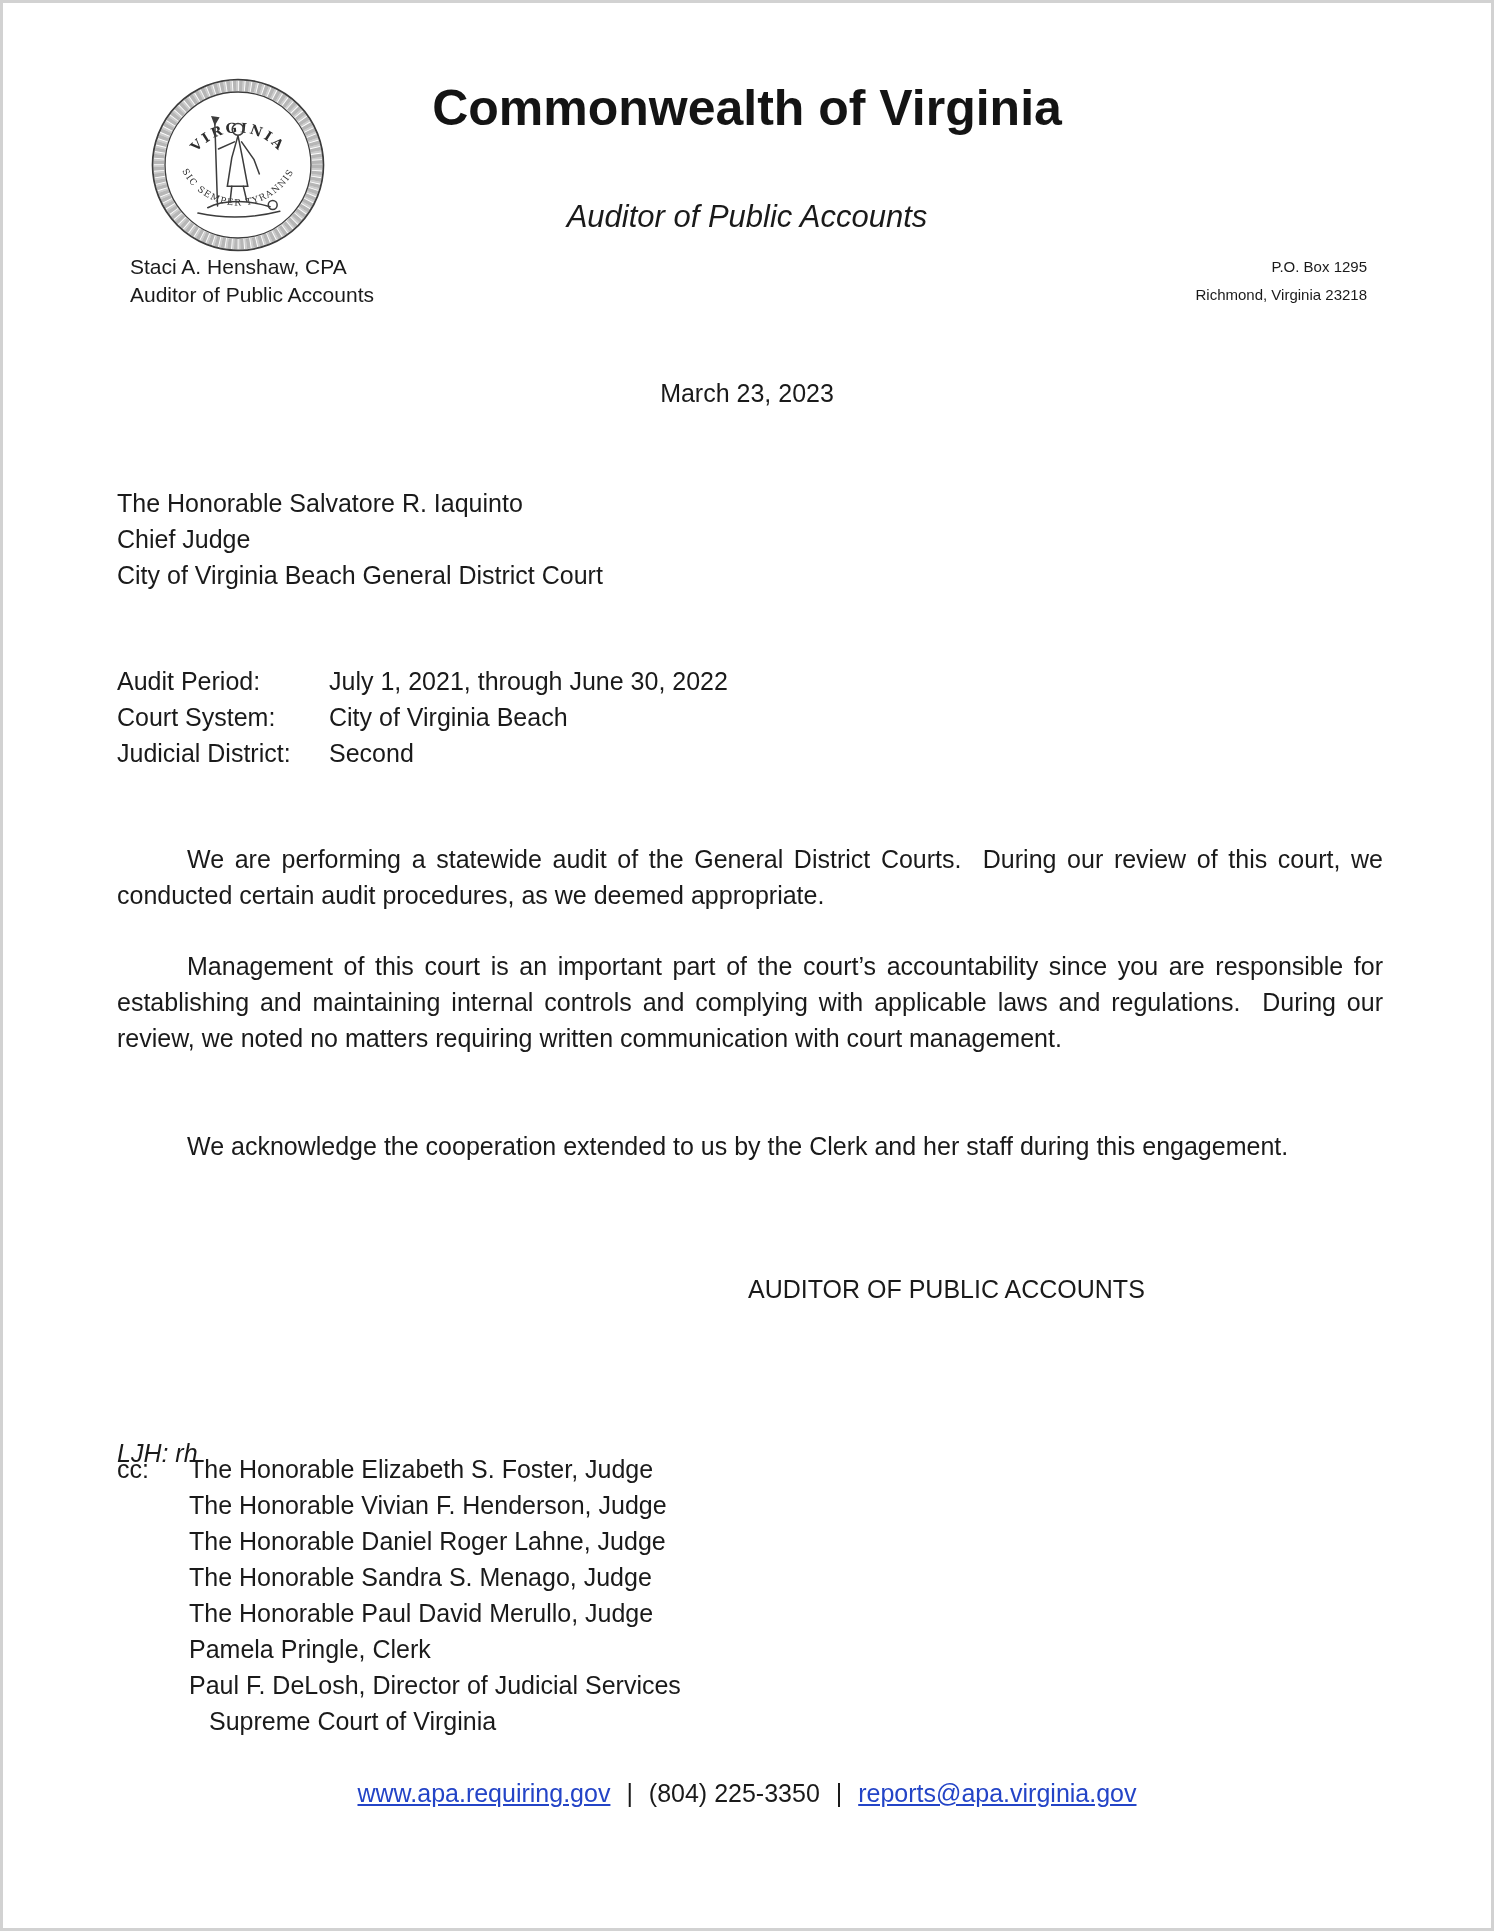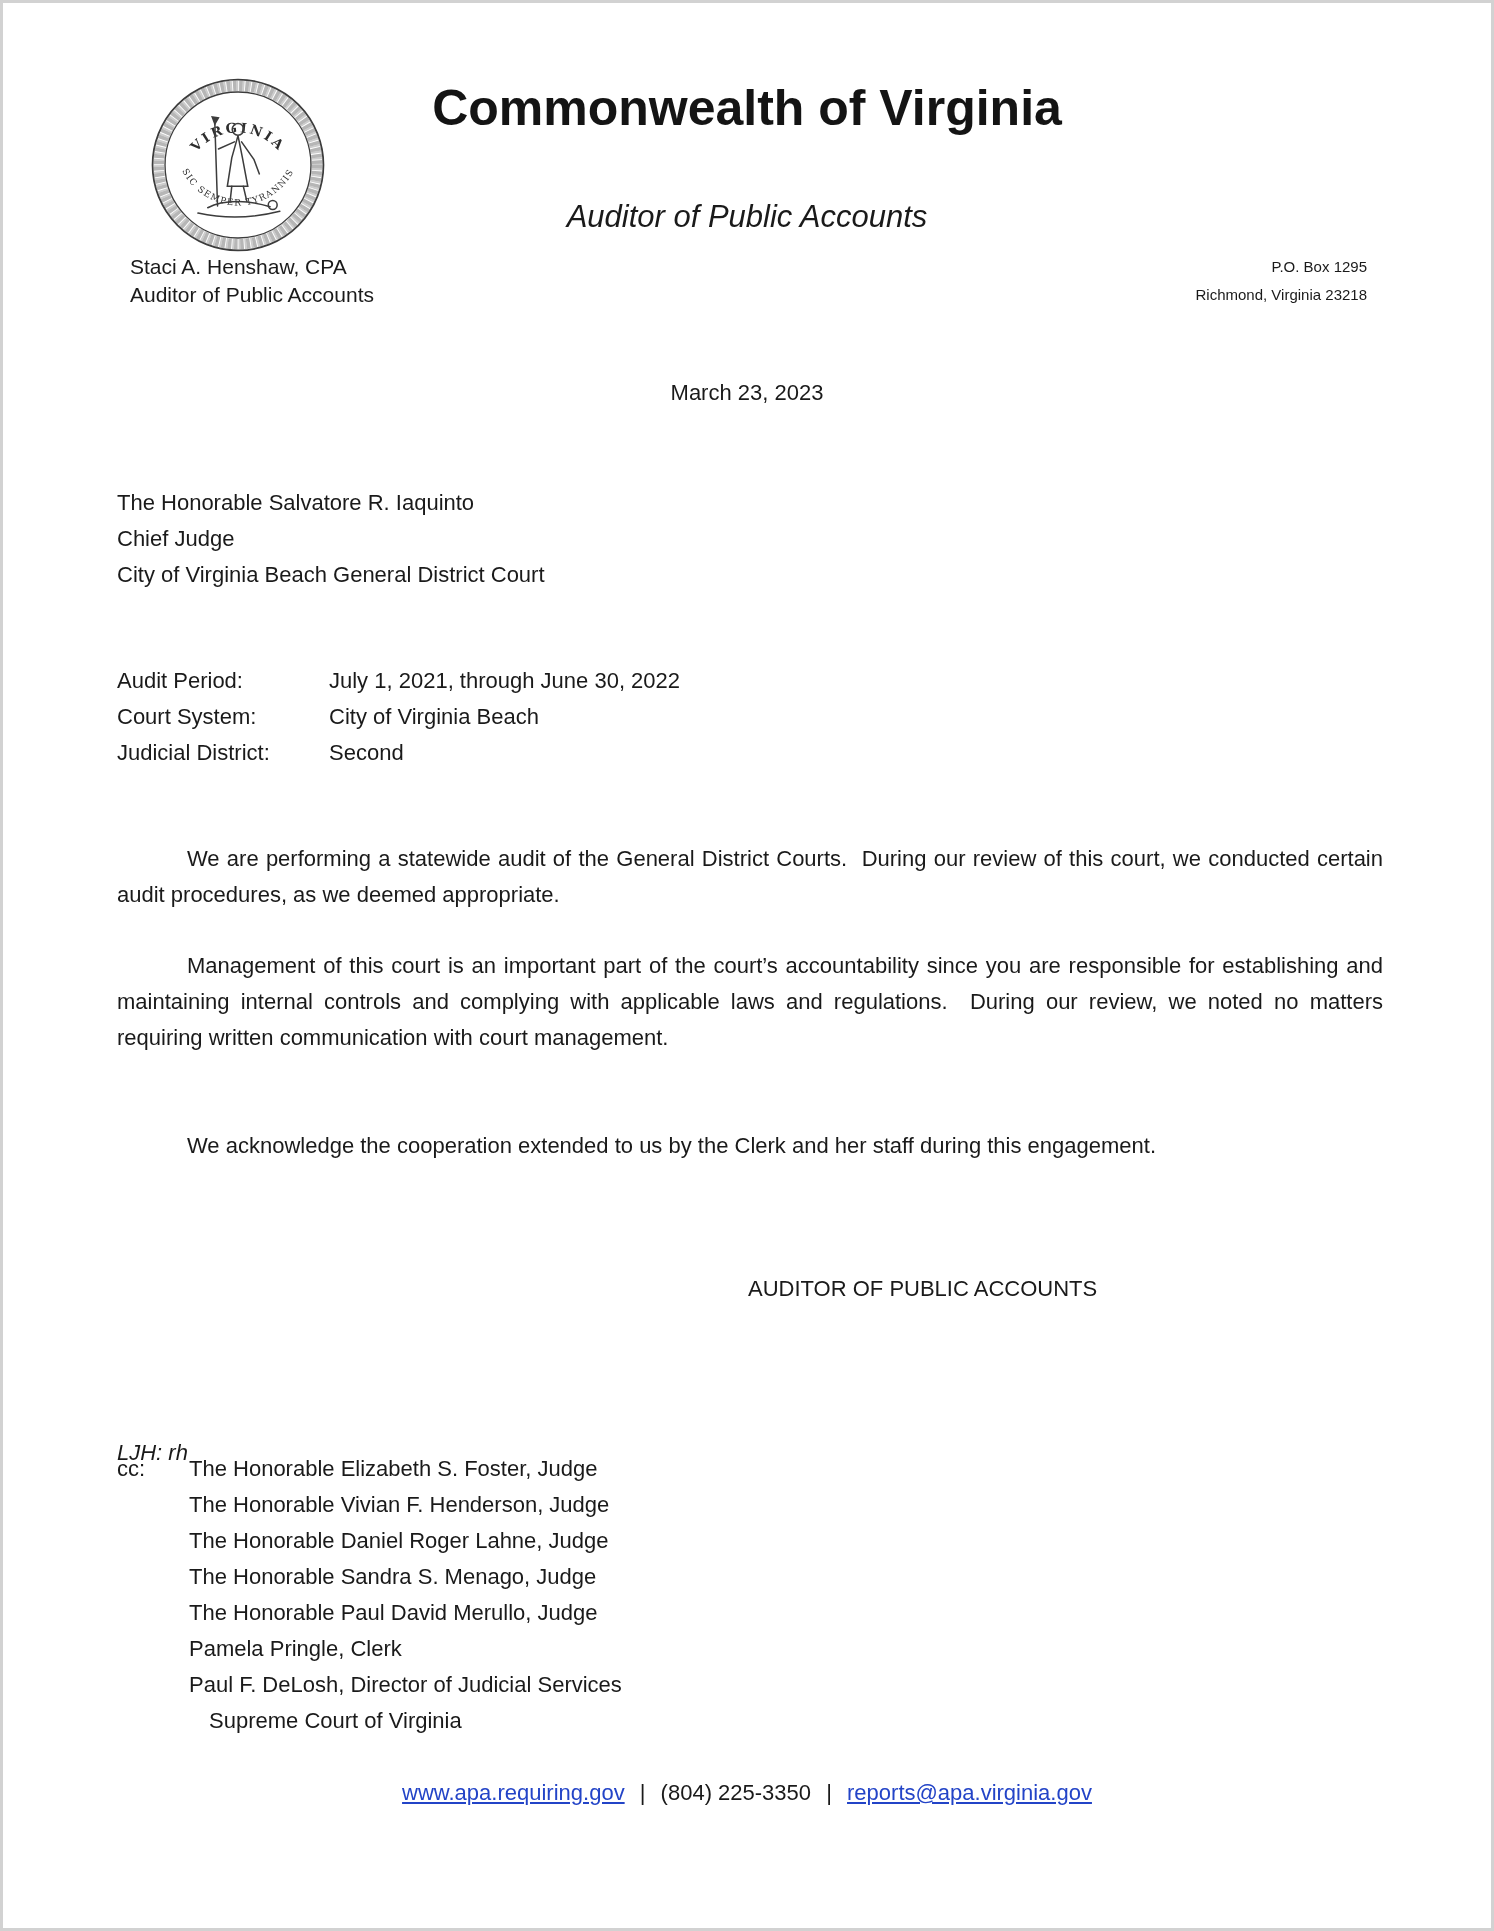--- a/index.html
+++ b/index.html
@@ -38,21 +38,21 @@
     left: 127px; top: 250px;
     font-size: 21px; line-height: 28px;
   }
   .return-address {
     right: 124px; top: 250px;
     text-align: right;
     font-size: 15px; line-height: 28px;
   }
 
   
-  .base-text { font-size: 22px; line-height: 36px; }
+  .base-text { font-size: 25px; line-height: 36px; }
 
   .date-line { left: 0; top: 372px; width: 100%; text-align: center; }
 
   .recipient-block { left: 114px; top: 482px; }
 
   .audit-table { left: 114px; top: 660px; }
   .audit-row { display: flex; }
   .audit-label { width: 212px; flex: 0 0 auto; }
 
   .para {

